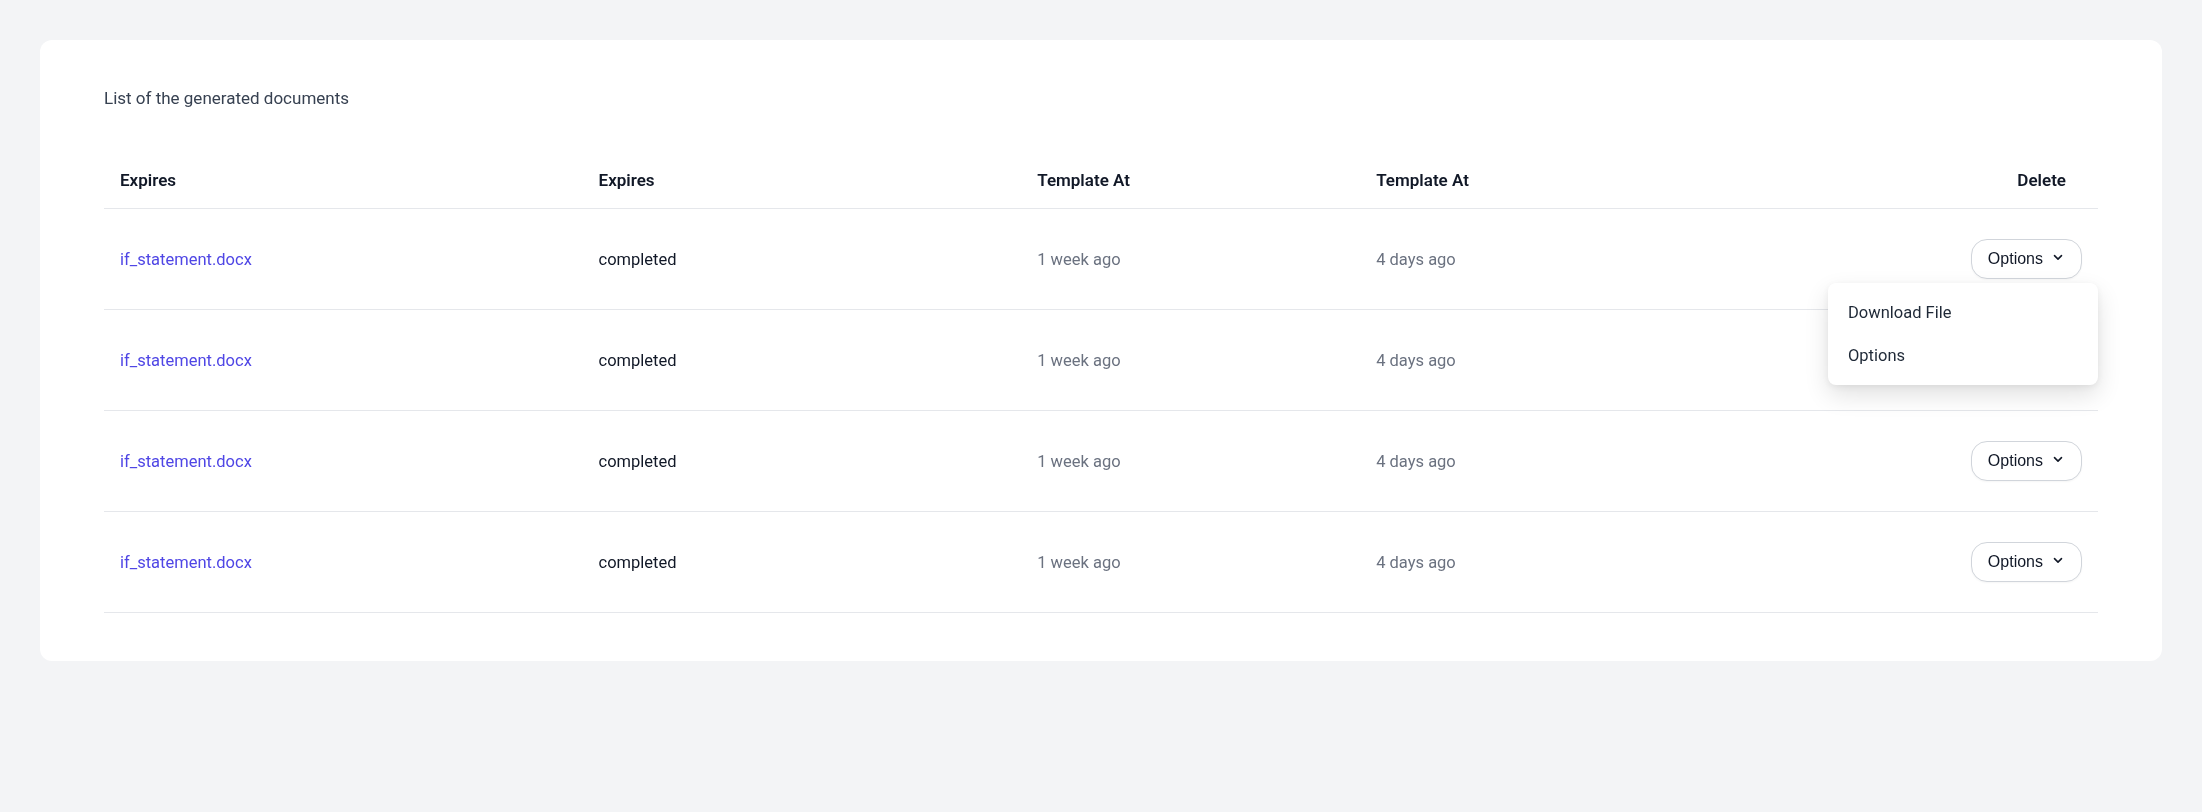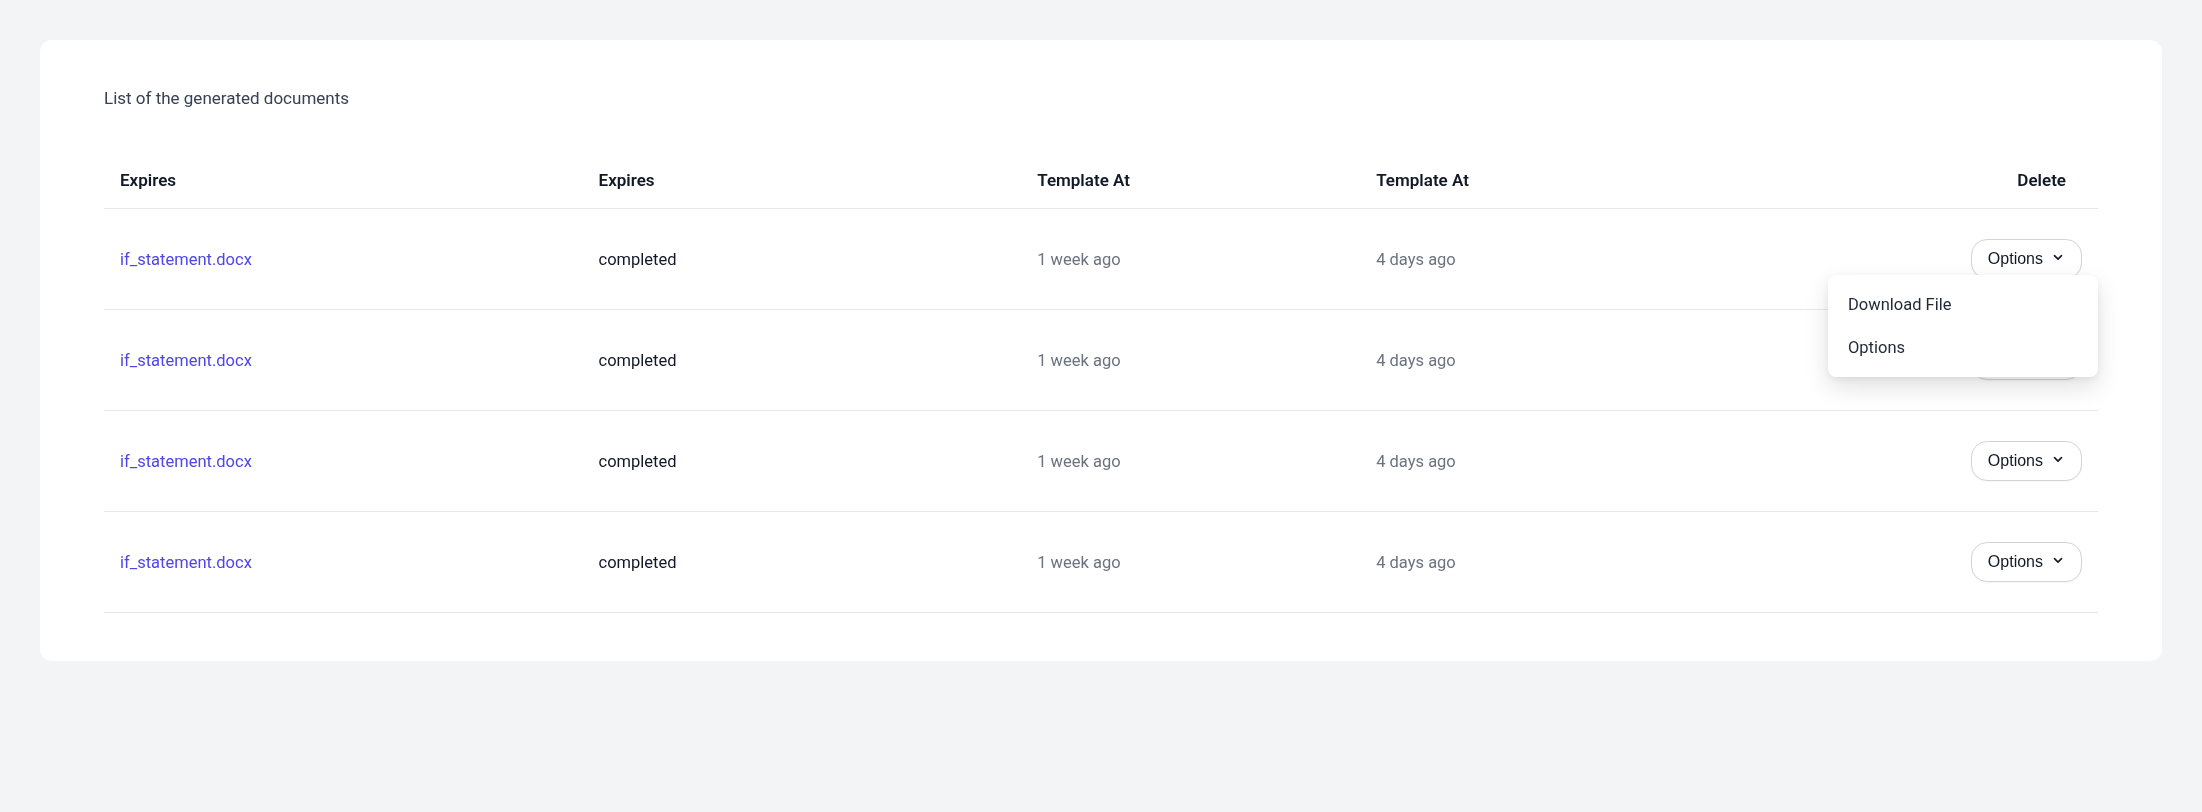--- a/index.html
+++ b/index.html
@@ -76,21 +76,21 @@
       box-shadow: 0 1px 2px rgba(0,0,0,0.04);
     }
     .chevron {
       width: 14px;
       height: 14px;
       display: inline-block;
     }
     .dropdown {
       position: absolute;
       right: 0;
-      top: 66px;
+      top: 74px;
       background: #ffffff;
       border-radius: 8px;
       box-shadow: 0 10px 25px rgba(0,0,0,0.12), 0 2px 6px rgba(0,0,0,0.06);
       min-width: 270px;
       padding: 8px 0;
       text-align: left;
       z-index: 10;
     }
     .dropdown-item {
       padding: 12px 20px;

